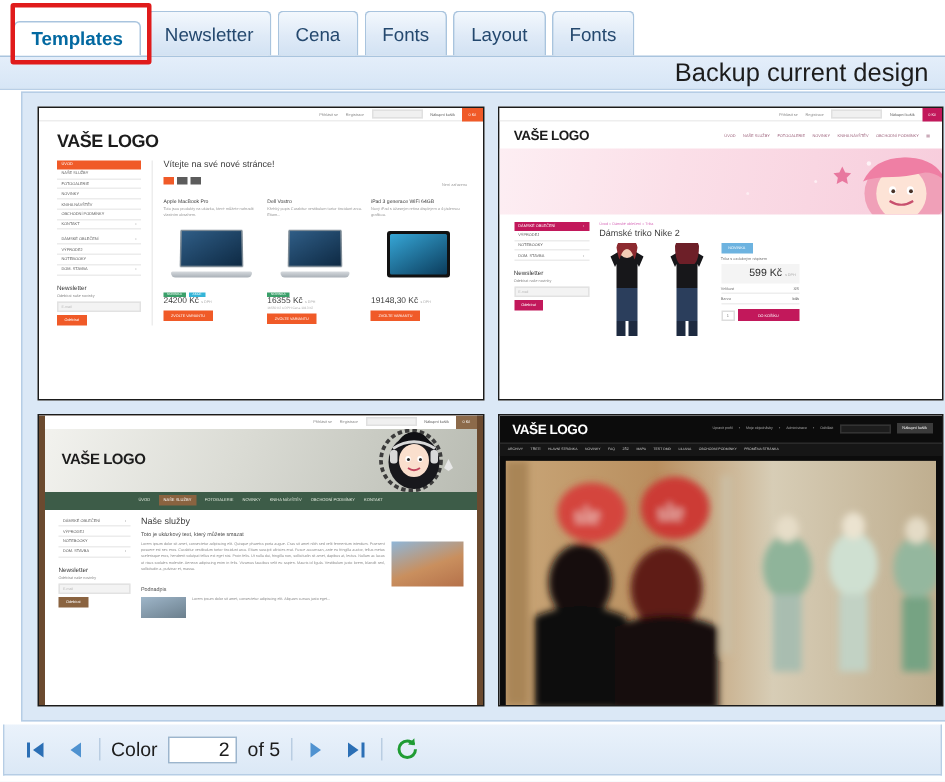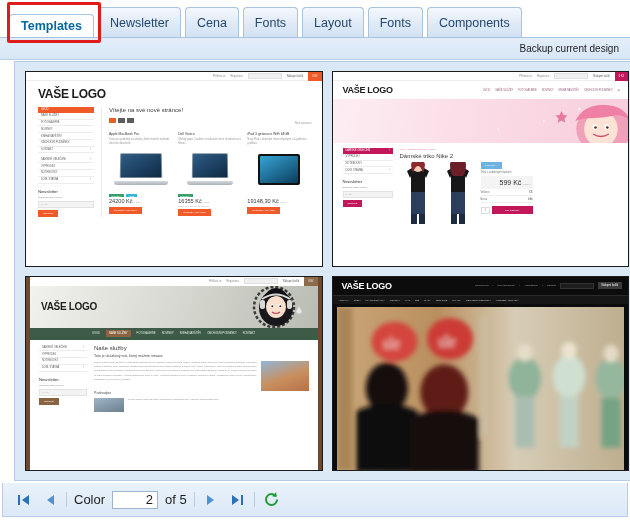--- a/index.html
+++ b/index.html
@@ -61,21 +61,21 @@
   
   .toolbar {
     position: absolute; left: 0; top: 38px;
     width: 630px; height: 22px;
     background: linear-gradient(to bottom, #e4eefa 0%, #d7e6f6 100%);
     border-bottom: 1px solid #b9cfe6;
     display: flex; align-items: center; justify-content: flex-end;
     padding-right: 11px;
   }
   .toolbar-link {
-    font-size: 10px;
+    font-size: 17px;
     color: #1c1c1c;
     cursor: pointer;
   }
 
   
   .gallery {
     position: absolute; left: 2px; top: 61px;
     width: 626px; height: 420px;
     background: #dbe8f6;
     border: 1px solid #b6cde5;
@@ -293,23 +293,20 @@
       <span>Cena</span>
     </div>
     <div class="tab">
       <span>Fonts</span>
     </div>
     <div class="tab">
       <span>Layout</span>
     </div>
     <div class="tab">
       <span>Fonts</span>
-    </div>
-    <div class="tab">
-      <span>Components</span>
     </div>
   </div>
   <div class="tab-highlight"></div>
 
   <div class="toolbar">
     <span class="toolbar-link">Backup current design</span>
   </div>
 
   <div class="gallery">
     <div class="grid">

